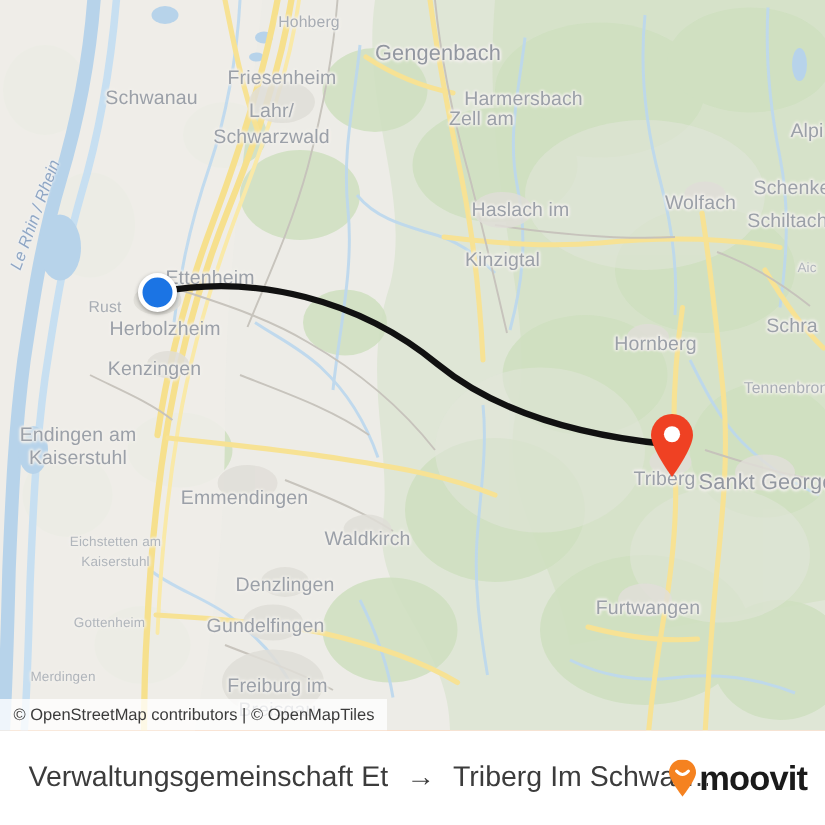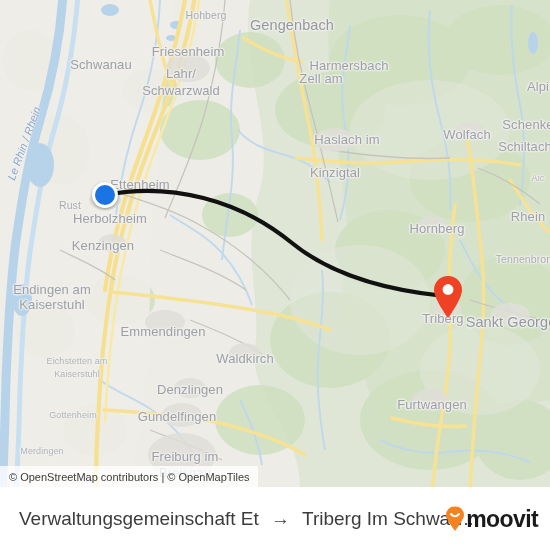--- a/index.html
+++ b/index.html
@@ -211,35 +211,35 @@
         <ellipse cx="470" cy="130" rx="14" ry="9"></ellipse>
         <ellipse cx="432" cy="225" rx="14" ry="9"></ellipse>
         <ellipse cx="335" cy="140" rx="20" ry="12"></ellipse>
         <ellipse cx="430" cy="400" rx="18" ry="11"></ellipse>
         <ellipse cx="245" cy="353" rx="16" ry="10"></ellipse>
       </g>
     </svg>
 
     <div>
         <div class="lbl c sz-sm" style="left: 206px; top: 10px;">Hohberg</div>
-        <div class="lbl c sz-lg" style="left: 292px; top: 18px;">Gengenbach</div>
+        <div class="lbl c sz-lg" style="left: 292px; top: 29px;">Gengenbach</div>
         <div class="lbl c sz-md" style="left: 188px; top: 45px;">Friesenheim</div>
         <div class="lbl c sz-md" style="left: 101px; top: 58px;">Schwanau</div>
         <div class="lbl c sz-md" style="left: 181px; top: 67px;">Lahr/</div>
         <div class="lbl c sz-md" style="left: 181px; top: 84px;">Schwarzwald</div>
         <div class="lbl c sz-md" style="left: 321px; top: 72px;">Zell am</div>
         <div class="lbl c sz-md" style="left: 321px; top: 59px; margin-left: 28px;">Harmersbach</div>
         <div class="lbl c sz-md" style="left: 538px; top: 80px;">Alpi</div>
         <div class="lbl c sz-md" style="left: 467px; top: 128px;">Wolfach</div>
         <div class="lbl c sz-md" style="left: 528px; top: 118px;">Schenke</div>
         <div class="lbl c sz-md" style="left: 335px; top: 133px; margin-left: 12px;">Haslach im</div>
         <div class="lbl c sz-md" style="left: 525px; top: 140px;">Schiltach</div>
         <div class="lbl c sz-md" style="left: 335px; top: 166px;">Kinzigtal</div>
         <div class="lbl c sz-xs" style="left: 538px; top: 174px;">Aic</div>
-        <div class="lbl c sz-md" style="left: 528px; top: 210px;">Rhein</div>
+        <div class="lbl c sz-md" style="left: 528px; top: 210px;">Schra</div>
         <div class="lbl c sz-md" style="left: 437px; top: 222px;">Hornberg</div>
         <div class="lbl c sz-sm" style="left: 70px; top: 200px;">Rust</div>
         <div class="lbl c sz-md" style="left: 140px; top: 178px;">Ettenheim</div>
         <div class="lbl c sz-md" style="left: 110px; top: 212px;">Herbolzheim</div>
         <div class="lbl c sz-md" style="left: 103px; top: 239px;">Kenzingen</div>
         <div class="lbl c sz-sm" style="left: 524px; top: 254px;">Tennenbron</div>
         <div class="lbl c sz-md" style="left: 52px; top: 283px;">Endingen am</div>
         <div class="lbl c sz-md" style="left: 52px; top: 298px;">Kaiserstuhl</div>
         <div class="lbl c sz-md" style="left: 443px; top: 312px;">Triberg</div>
         <div class="lbl c sz-lg" style="left: 511px; top: 315px;">Sankt George</div>

